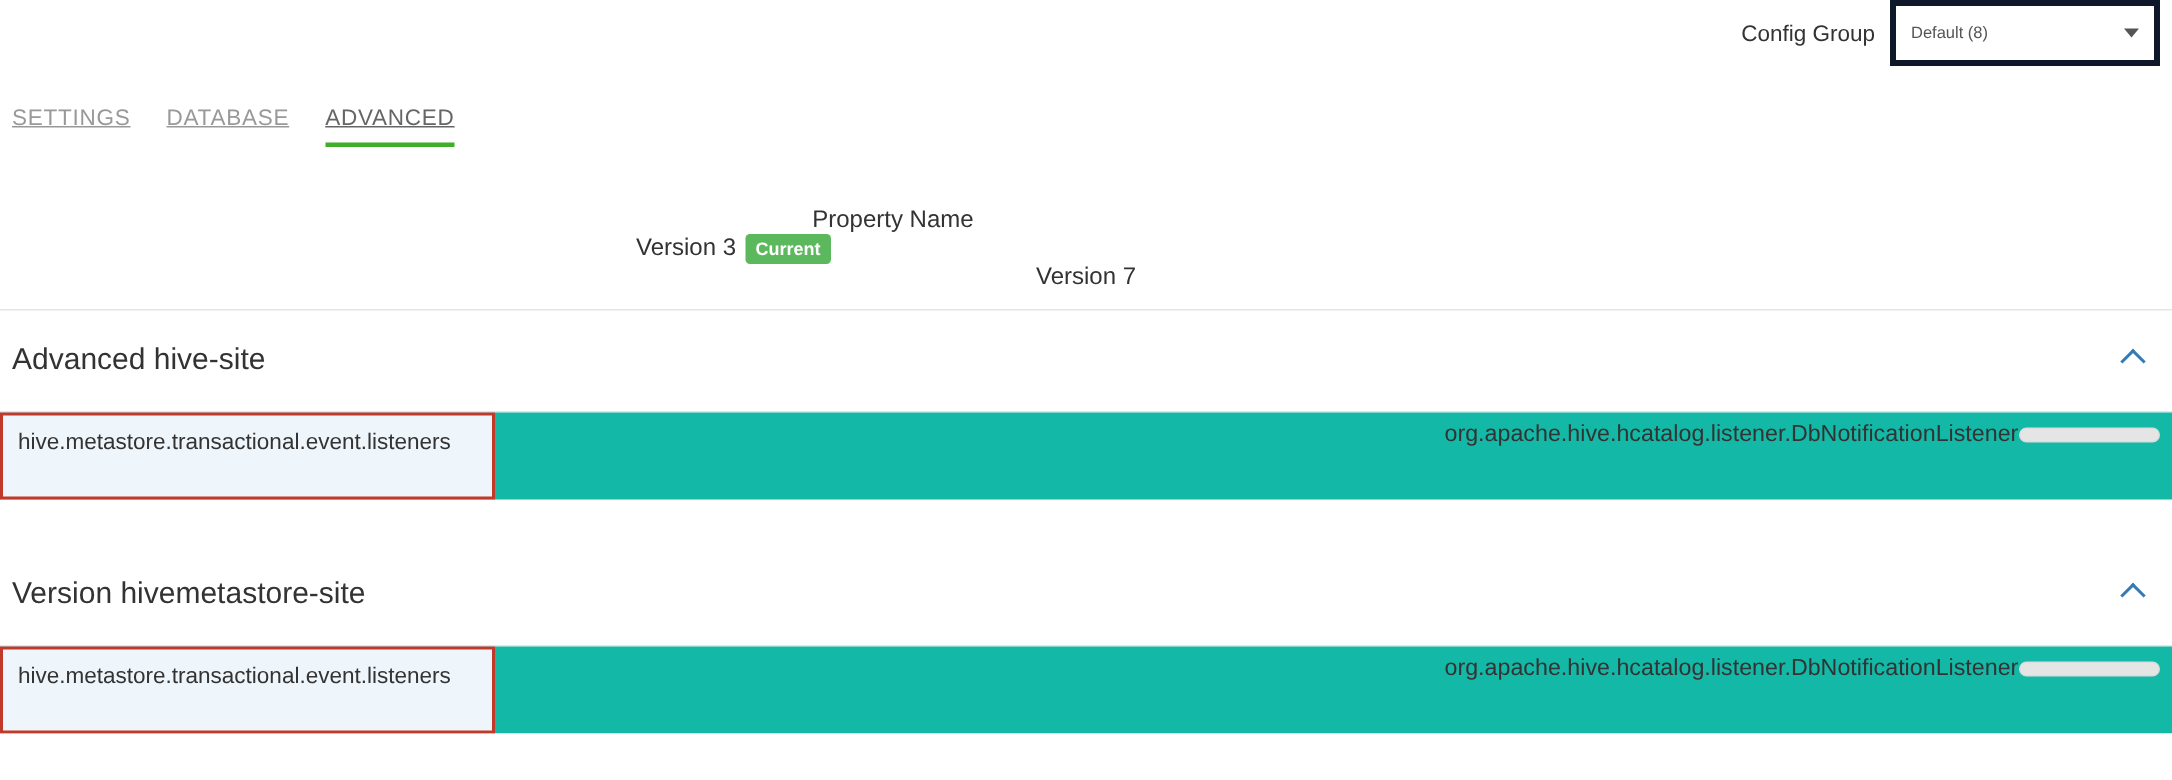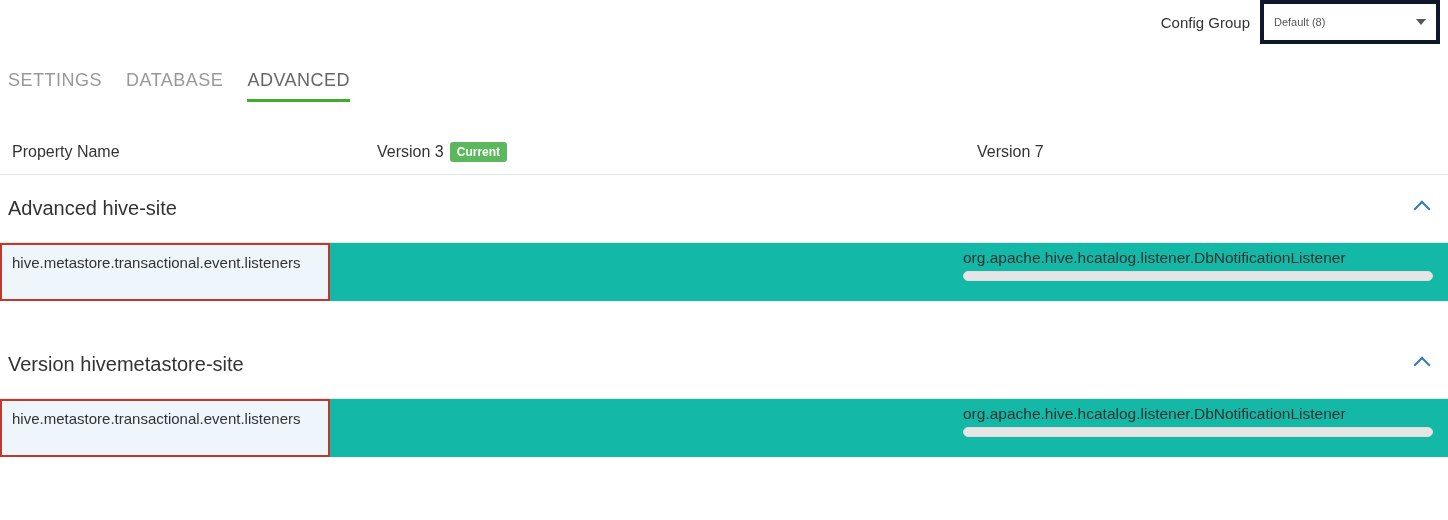--- a/index.html
+++ b/index.html
@@ -72,40 +72,42 @@
     border-top: 6px solid #555;
   }
 
   
   .tabs {
     display: flex;
     gap: 24px;
     padding: 18px 8px 0 8px;
   }
   .tab {
-    font-size: 18px;
+    font-size: 15px;
     letter-spacing: 0.5px;
     color: #999;
     padding-bottom: 8px;
     cursor: pointer;
     border-bottom: 3px solid transparent;
+    text-decoration: underline;
   }
   .tab.active {
     color: #666;
     border-bottom: 3px solid #3fae2a;
   }
 
   
   .col-headers {
     display: flex;
     align-items: center;
     padding: 40px 12px 12px 12px;
     border-bottom: 1px solid #e5e5e5;
     color: #333;
     font-size: 16px;
+    flex-direction: column;
   }
   .col-prop   { width: 365px; }
   .col-v3     { width: 600px; display: flex; align-items: center; gap: 6px; }
   .col-v2     { flex: 1; }
   .badge-current {
     background: #5cb85c;
     color: #fff;
     font-size: 12px;
     padding: 3px 7px;
     border-radius: 3px;
@@ -147,21 +149,20 @@
     line-height: 1.35;
     word-break: break-word;
     background: #eef5fb;
     margin-right: 35px;
   }
   .prop-v3-cell { width: 590px; }
   .prop-v2-cell {
     flex: 1;
     padding: 6px 8px 8px 8px;
     display: flex;
-    flex-direction: column;
     align-items: flex-start;
     font-size: 15.5px;
     color: #333;
   }
   .value-text {
     white-space: nowrap;
   }
   .scroll-track {
     margin-top: 4px;
     height: 10px;

